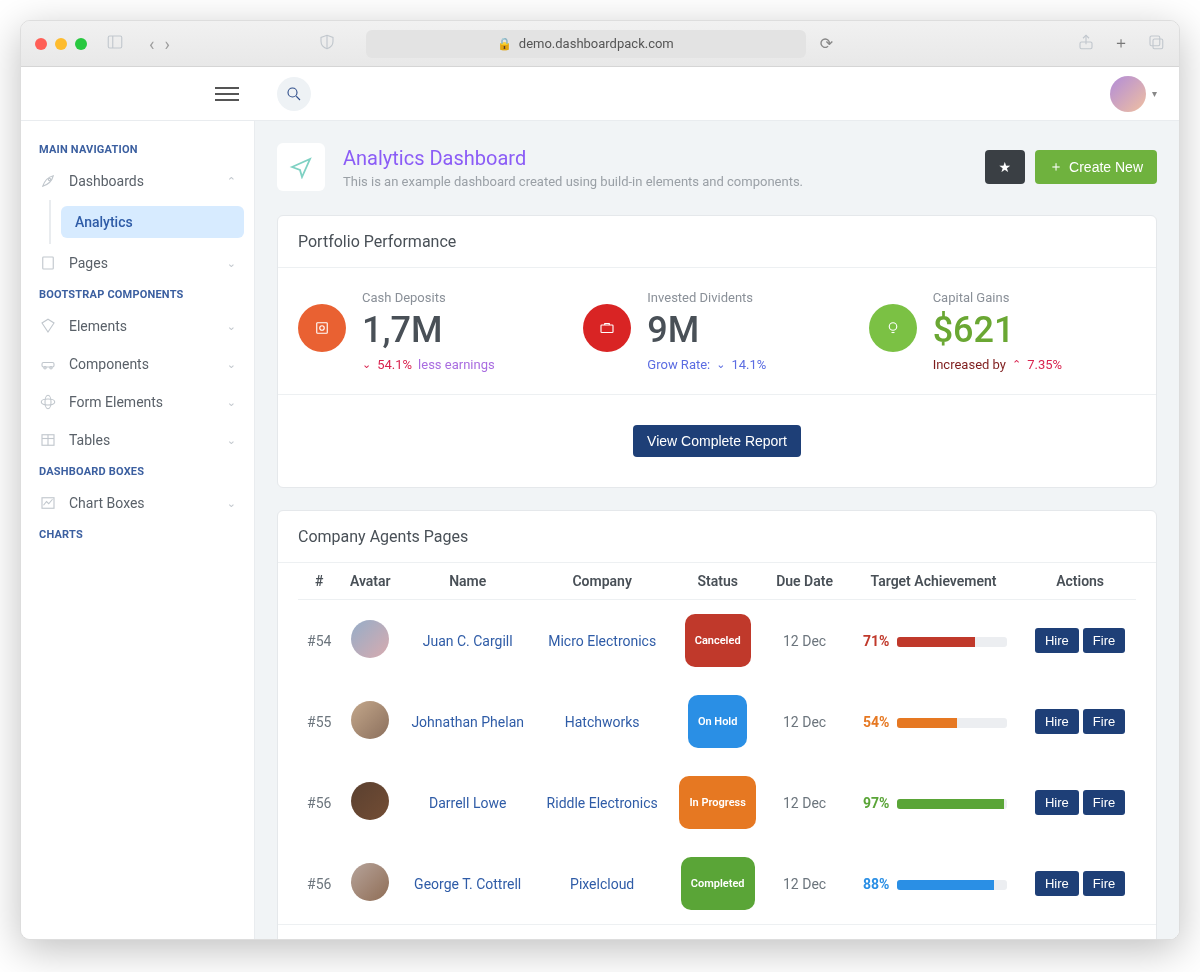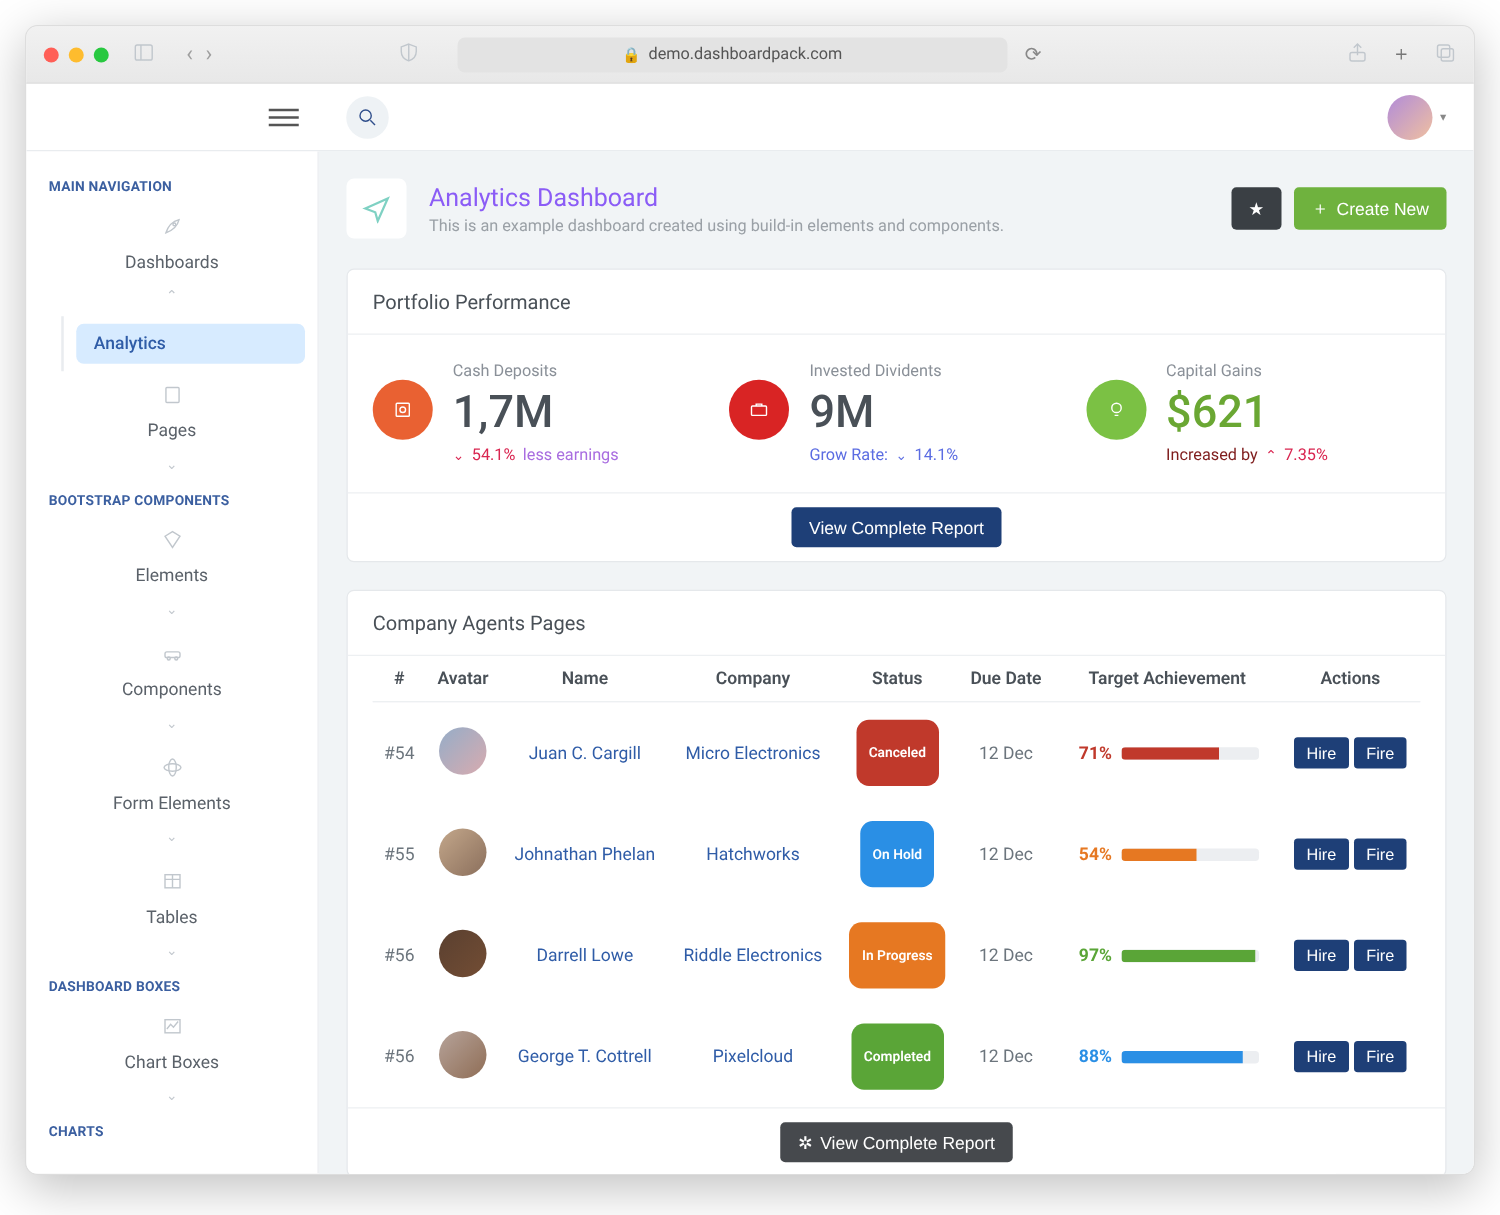--- a/index.html
+++ b/index.html
@@ -107,21 +107,20 @@
   text-transform:uppercase;
 }
 .nav-label2{color:#3b5fa0;}
 .nav-item {
   display:flex;
   align-items:center;
   gap:12px;
   padding:10px 18px;
   color:#5a6169;
   cursor:pointer;
-  flex-direction:column;
 }
 .nav-item .icon{width:18px;color:#c1c7cd;display:flex;align-items:center;justify-content:center;}
 .nav-item .label{flex:1;}
 .nav-item .chev{color:#c1c7cd;font-size:11px;}
 .nav-sub{
   margin-left:28px;
   border-left:2px solid #e9ecef;
   padding:4px 0 4px 0;
 }
 .nav-sub .sub-item{
@@ -173,21 +172,21 @@
 .stat-body .stat-label{font-size:13px;color:#8a9098;margin-bottom:4px;}
 .stat-body .stat-value{font-size:36px;font-weight:500;color:#495057;}
 .stat-body .stat-value.green{color:#6aa733;}
 .stat-sub{font-size:13px;margin-top:6px;display:flex;gap:6px;align-items:center;}
 .stat-sub .primary{color:#5b6ce2;}
 .stat-sub .muted{color:#a96de0;}
 .stat-sub .muted2{color:#7f1d1d;}
 .stat-sub .red{color:#d92550;}
 .stat-sub .caret{font-size:11px;}
 
-.card-foot{border-top:1px solid #edf0f2;padding:11px;display:flex;justify-content:center;}
+.card-foot{border-top:1px solid #edf0f2;padding:30px;display:flex;justify-content:center;}
 .btn-primary{background:#1e3f77;color:#fff;}
 .btn-graydark{background:#46494d;color:#fff;}
 
 table{width:100%;border-collapse:collapse;font-size:14px;}
 th{font-weight:600;color:#495057;padding:10px 8px;text-align:center;border-bottom:1px solid #edf0f2;}
 td{padding:14px 8px;text-align:center;color:#6c757d;vertical-align:middle;}
 .tlink{color:#2f5ca7;}
 .badge{display:inline-block;padding:20px 10px;border-radius:10px;color:#fff;font-size:11px;font-weight:600;}
 .bg-red{background:#c0392b;} .bg-blue{background:#2a8fe5;} .bg-orange{background:#e67822;} .bg-green{background:#5aa537;}
 .pct{font-weight:700;}

